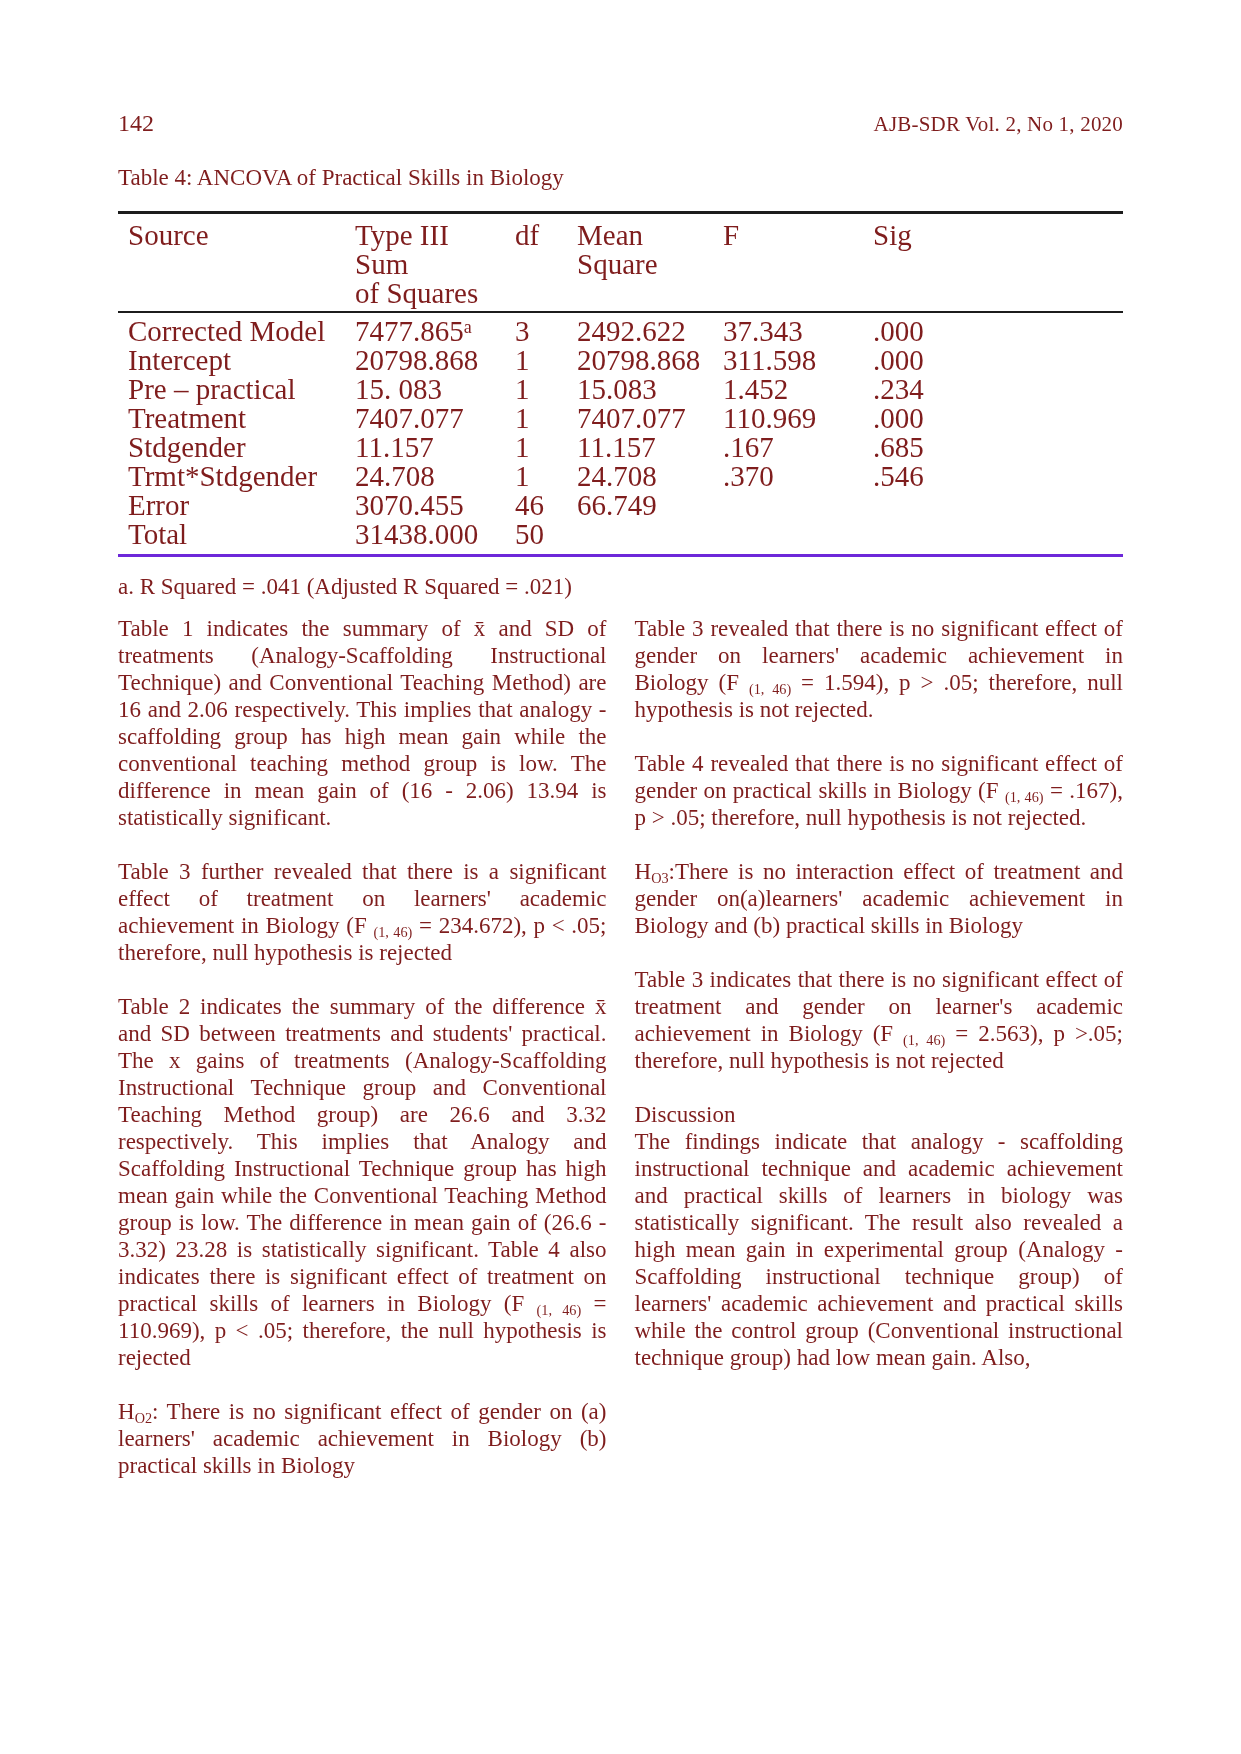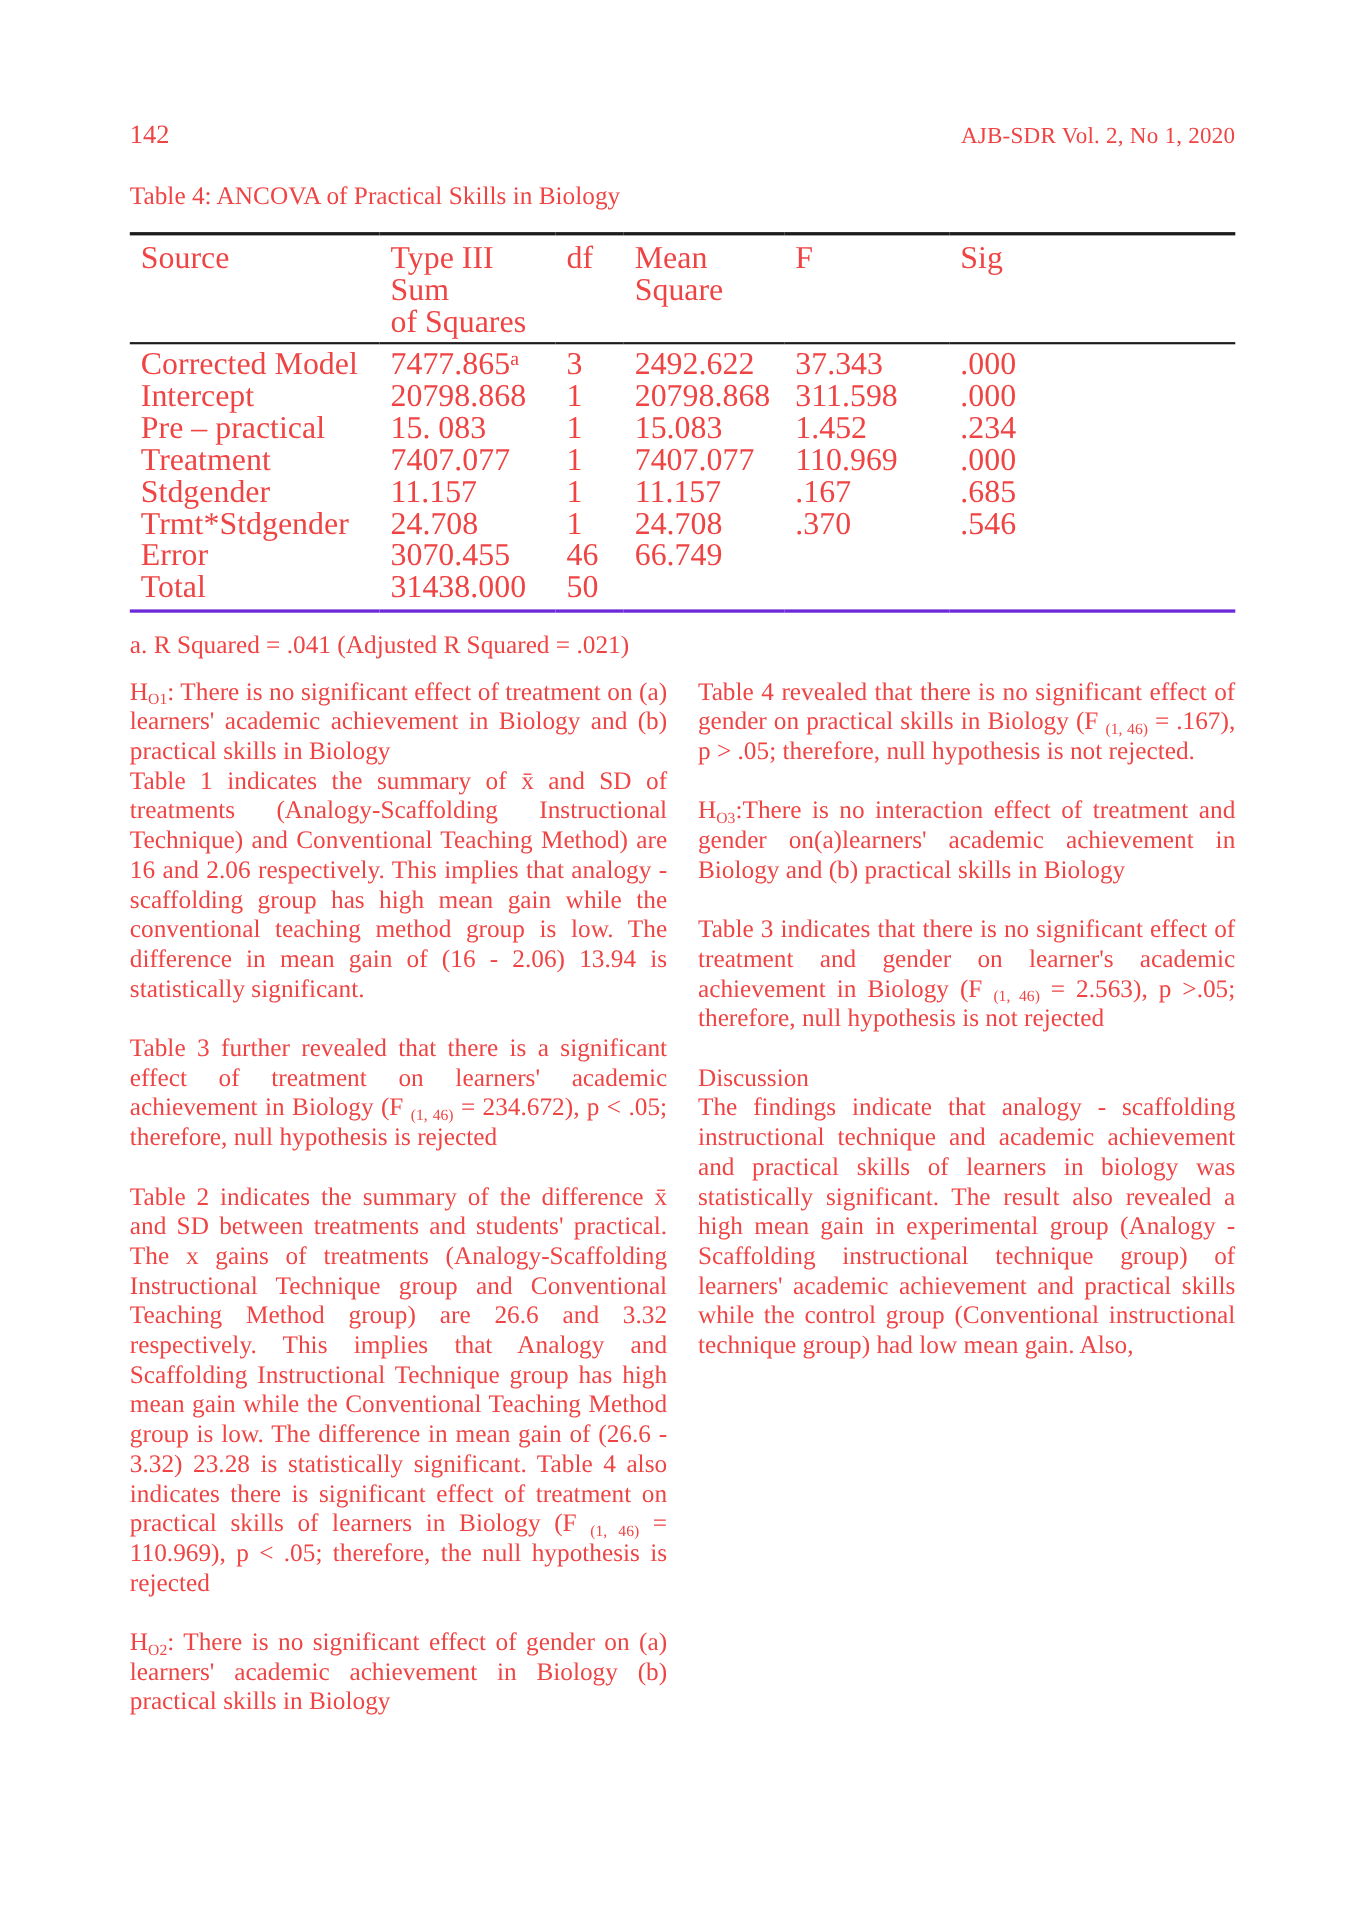--- a/index.html
+++ b/index.html
@@ -1,21 +1,21 @@
 <!DOCTYPE html>
 <html><head>
 <meta charset="utf-8">
 <style>
   html,body { margin:0; padding:0; background:#e8e8e8; }
   .page {
     position:relative;
     width:1241px; height:1754px;
     margin:0 auto;
     background:#ffffff;
-    color:#ef4444;
+    color:#7f1d1d;
     font-family:"Liberation Serif", serif;
     overflow:hidden;
   }
   .content { padding:110px 118px 0 118px; }
 
   .page-header {
     display:flex; justify-content:space-between; align-items:baseline;
   }
   .page-number { font-size:24px; }
   .journal-ref { font-size:21px; letter-spacing:0.2px; }
@@ -168,27 +168,27 @@
           <td></td>
           <td></td>
         </tr>
       </tbody>
     </table>
 
     <div class="footnote">a. R Squared = .041 (Adjusted R Squared = .021)</div>
 
     <div class="columns">
       <div class="col">
-        <p class="para">H<sub>O1</sub>: There is no significant effect of treatment on (a) learners' academic achievement in Biology and (b) practical skills in Biology</p>
         <p class="para gap">Table 1 indicates the summary of x̄ and SD of treatments (Analogy-Scaffolding Instructional Technique) and Conventional Teaching Method) are 16 and 2.06 respectively. This implies that analogy - scaffolding group has high mean gain while the conventional teaching method group is low. The difference in mean gain of (16 - 2.06) 13.94 is statistically significant.</p>
         <p class="para gap">Table 3 further revealed that there is a significant effect of treatment on learners' academic achievement in Biology (F <sub>(1, 46)</sub> = 234.672), p &lt; .05; therefore, null hypothesis is rejected</p>
         <p class="para gap">Table 2 indicates the summary of the difference x̄ and SD between treatments and students' practical. The x gains of treatments (Analogy-Scaffolding Instructional Technique group and Conventional Teaching Method group) are 26.6 and 3.32 respectively. This implies that Analogy and Scaffolding Instructional Technique group has high mean gain while the Conventional Teaching Method group is low. The difference in mean gain of (26.6 - 3.32) 23.28 is statistically significant. Table 4 also indicates there is significant effect of treatment on practical skills of learners in Biology (F <sub>(1, 46)</sub> = 110.969), p &lt; .05; therefore, the null hypothesis is rejected</p>
         <p class="para">H<sub>O2</sub>: There is no significant effect of gender on (a) learners' academic achievement in Biology (b) practical skills in Biology</p>
       </div>
       <div class="col">
+        <p class="para gap">Table 3 revealed that there is no significant effect of gender on learners' academic achievement in Biology (F <sub>(1, 46)</sub> = 1.594), p &gt; .05; therefore, null hypothesis is not rejected.</p>
         <p class="para gap">Table 4 revealed that there is no significant effect of gender on practical skills in Biology (F <sub>(1, 46)</sub> = .167), p &gt; .05; therefore, null hypothesis is not rejected.</p>
         <p class="para gap">H<sub>O3</sub>:There is no interaction effect of treatment and gender on(a)learners' academic achievement in Biology and (b) practical skills in Biology</p>
         <p class="para gap">Table 3 indicates that there is no significant effect of treatment and gender on learner's academic achievement in Biology (F <sub>(1, 46)</sub> = 2.563), p &gt;.05; therefore, null hypothesis is not rejected</p>
         <p class="para">Discussion</p>
         <p class="para">The findings indicate that analogy - scaffolding instructional technique and academic achievement and practical skills of learners in biology was statistically significant. The result also revealed a high mean gain in experimental group (Analogy - Scaffolding instructional technique group) of learners' academic achievement and practical skills while the control group (Conventional instructional technique group) had low mean gain. Also,</p>
       </div>
     </div>
 
   </div>
 </div>

